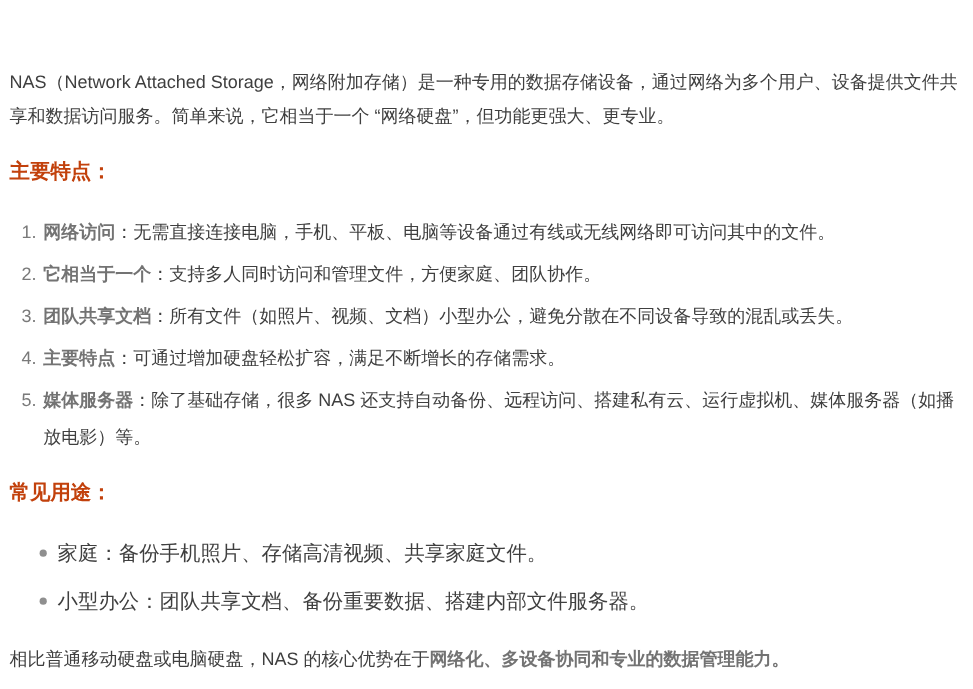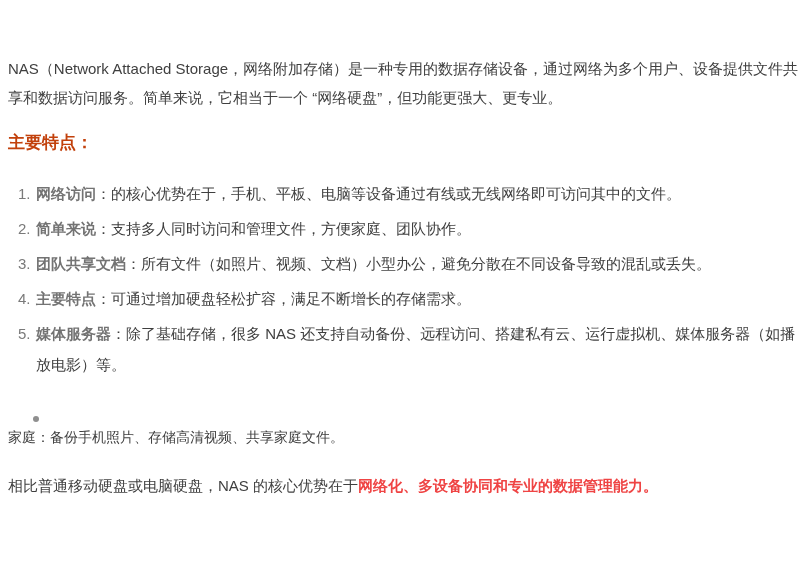--- a/index.html
+++ b/index.html
@@ -41,79 +41,83 @@
     color: #7a7a7a;
   }
   .li-body { flex: 1; }
   .term {
     font-weight: 700;
     color: #737373;
   }
   ul.use-list { margin-top: 24px; }
   .use-item {
     display: flex;
-    font-size: 14px;
+    font-size: 17px;
     line-height: 31px;
     margin-bottom: 9px;
-    flex-direction: column;
   }
   .use-item .dot {
     flex: 0 0 auto;
     width: 6px;
     height: 6px;
     border-radius: 50%;
     background: #8f8f8f;
     margin: 12px 9px 0 25px;
   }
   .conclusion {
     margin-top: 18px;
     font-size: 15px;
     line-height: 29px;
     color: #3f3f3f;
   }
   .conclusion .emph {
     font-weight: 700;
-    color: #ef4444;
+    color: #737373;
   }
 </style>
 </head>
 <body>
 
 <div class="doc">
 
   <p class="intro">NAS（Network Attached Storage，网络附加存储）是一种专用的数据存储设备，通过网络为多个用户、设备提供文件共享和数据访问服务。简单来说，它相当于一个 “网络硬盘”，但功能更强大、更专业。</p>
 
   <h2 class="section-heading">主要特点：</h2>
 
   <ol class="feature-list">
     <li class="feature-item">
       <span class="num">1.</span>
-      <span class="li-body"><span class="term">网络访问</span><span>：的核心优势在于，手机、平板、电脑等设备通过有线或无线网络即可访问其中的文件。</span></span>
+      <span class="li-body"><span class="term">网络访问</span><span>：无需直接连接电脑，手机、平板、电脑等设备通过有线或无线网络即可访问其中的文件。</span></span>
     </li>
     <li class="feature-item">
       <span class="num">2.</span>
-      <span class="li-body"><span class="term">简单来说</span><span>：支持多人同时访问和管理文件，方便家庭、团队协作。</span></span>
+      <span class="li-body"><span class="term">它相当于一个</span><span>：支持多人同时访问和管理文件，方便家庭、团队协作。</span></span>
     </li>
     <li class="feature-item">
       <span class="num">3.</span>
       <span class="li-body"><span class="term">团队共享文档</span><span>：所有文件（如照片、视频、文档）小型办公，避免分散在不同设备导致的混乱或丢失。</span></span>
     </li>
     <li class="feature-item">
       <span class="num">4.</span>
       <span class="li-body"><span class="term">主要特点</span><span>：可通过增加硬盘轻松扩容，满足不断增长的存储需求。</span></span>
     </li>
     <li class="feature-item">
       <span class="num">5.</span>
       <span class="li-body"><span class="term">媒体服务器</span><span>：除了基础存储，很多 NAS 还支持自动备份、远程访问、搭建私有云、运行虚拟机、媒体服务器（如播放电影）等。</span></span>
     </li>
   </ol>
 
+  <h2 class="section-heading">常见用途：</h2>
 
   <ul class="use-list">
     <li class="use-item">
       <span class="dot"></span>
       <span class="li-body">家庭：备份手机照片、存储高清视频、共享家庭文件。</span>
+    </li>
+    <li class="use-item">
+      <span class="dot"></span>
+      <span class="li-body">小型办公：团队共享文档、备份重要数据、搭建内部文件服务器。</span>
     </li>
   </ul>
 
   <p class="conclusion"><span>相比普通移动硬盘或电脑硬盘，NAS 的核心优势在于</span><span class="emph">网络化、多设备协同和专业的数据管理能力。</span></p>
 
 </div>
 
 </body></html>

